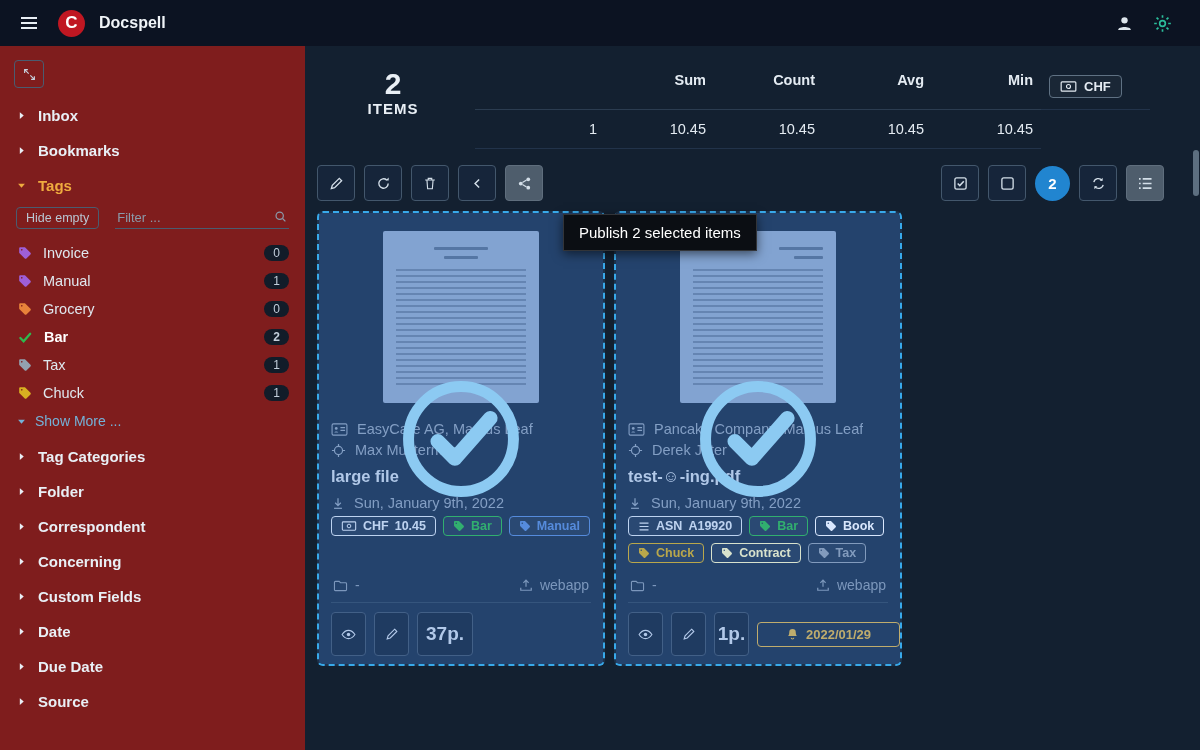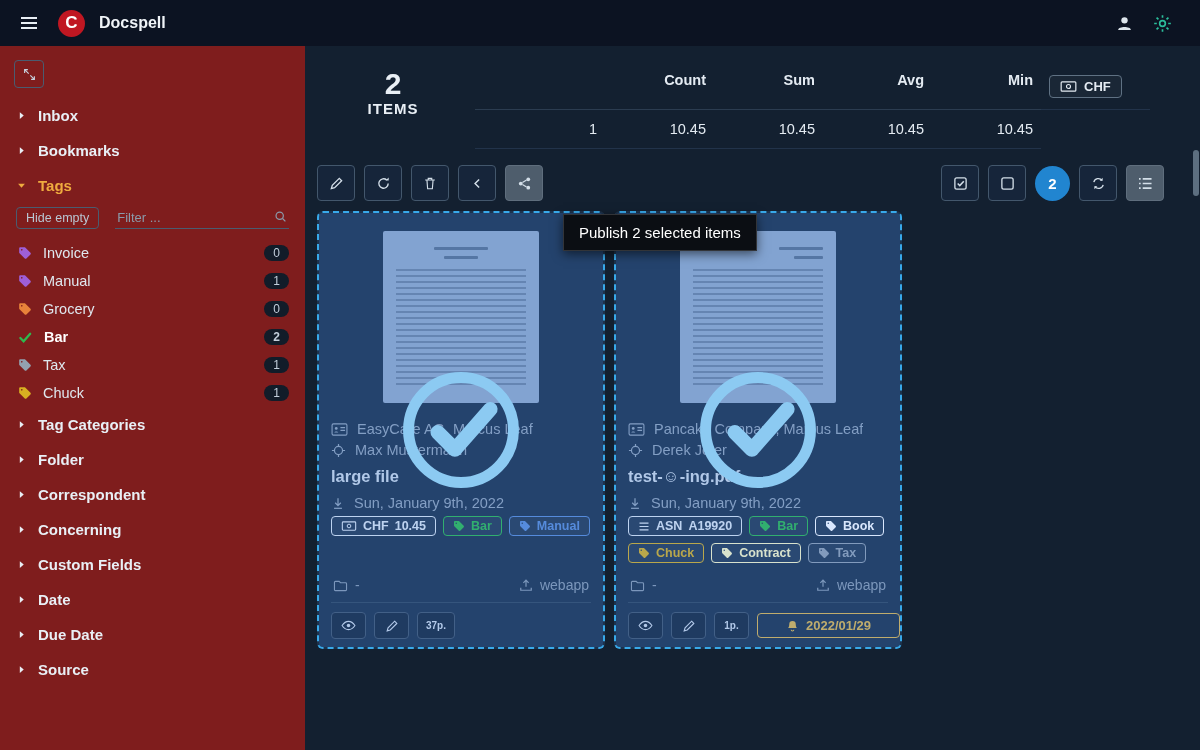--- a/index.html
+++ b/index.html
@@ -64,21 +64,21 @@
   .thumb .tlines { height:116px; background:repeating-linear-gradient(to bottom, rgba(25,45,75,.30) 0 2px, transparent 2px 6px); margin-top:10px; }
   .meta { display:flex; gap:9px; align-items:center; color:#94a5b8; font-size:14.5px; padding:2px 0 3px; }
   .meta .mtext { white-space:nowrap; overflow:hidden; text-overflow:ellipsis; }
   .card-title { color:#cdd9e5; font-weight:bold; font-size:16.5px; padding:6px 0 7px; }
   .badge-rows { min-height:56px; display:flex; flex-direction:column; gap:7px; padding-top:2px; }
   .badge-row { display:flex; gap:7px; flex-wrap:wrap; }
   .badge { display:inline-flex; align-items:center; gap:6px; padding:2px 9px; border:1px solid currentColor; border-radius:4px; font-size:12.5px; font-weight:bold; color:#dde6ef; background:rgba(255,255,255,.04); }
   .fs-row { display:flex; align-items:center; gap:7px; color:#8b9cae; font-size:14px; padding:7px 2px 9px; }
   .fs-row .src { margin-left:auto; display:flex; gap:7px; align-items:center; }
   .card-footer { border-top:1px solid #33495f; padding-top:9px; display:flex; gap:8px; align-items:center; }
-  .sbtn { min-width:35px; height:27px; border:1px solid #43576c; border-radius:4px; background:rgba(18,32,50,.55); color:#cfdae6; display:flex; align-items:center; justify-content:center; font-size:10px; font-weight:bold; padding:0 8px; cursor:pointer; }
+  .sbtn { min-width:35px; height:44px; border:1px solid #43576c; border-radius:4px; background:rgba(18,32,50,.55); color:#cfdae6; display:flex; align-items:center; justify-content:center; font-size:19px; font-weight:bold; padding:0 8px; cursor:pointer; }
   .due-badge { margin-left:auto; display:inline-flex; align-items:center; gap:7px; border:1px solid currentColor; border-radius:4px; padding:4px 28px; font-size:13px; font-weight:bold; }
 
   
   .tooltip { position:absolute; left:258px; top:168px; background:#0b0e13; color:#ffffff; font-size:15px; padding:9px 15px; border-radius:0; z-index:20; border:1px solid rgba(255,255,255,.16); box-shadow:0 3px 10px rgba(0,0,0,.55); white-space:nowrap; }
 
   .scrollthumb { position:absolute; right:1px; top:104px; width:6px; height:46px; background:#5d6f80; border-radius:3px; cursor:pointer; }
   svg { display:block; }
 </style>
 </head>
 <body>
@@ -202,20 +202,28 @@
     <div class="tag-row">
       <span style="color: rgb(216, 176, 33);">
           <svg width="14" height="14" viewBox="0 0 24 24">
             <path fill="currentColor" d="M21.4 11.6l-9-9C12 2.2 11.5 2 11 2H4c-1.1 0-2 .9-2 2v7c0 .5.2 1 .6 1.4l9 9c.8.8 2 .8 2.8 0l7-7c.8-.8.8-2.1 0-2.8zM6.5 8C5.7 8 5 7.3 5 6.5S5.7 5 6.5 5 8 5.7 8 6.5 7.3 8 6.5 8z"></path>
           </svg>
         </span>
       <span>Chuck</span>
       <span class="tag-count">1</span>
     </div>
 
+    <div class="show-more" style="color: rgb(116, 178, 216);">
+      <span>
+          <svg width="11" height="9" viewBox="0 0 16 16">
+            <path d="M2 5l6 7 6-7z" fill="currentColor"></path>
+          </svg>
+        </span>
+      <span>Show More ...</span>
+    </div>
 
     <div class="side-sec">
       <span class="caret">
           <svg width="9" height="11" viewBox="0 0 16 16">
             <path d="M5 2l7 6-7 6z" fill="currentColor"></path>
           </svg>
         </span>
       <span>Tag Categories</span>
     </div>
     <div class="side-sec">
@@ -278,22 +286,22 @@
 
   <main class="content">
 
     <section class="stats">
       <div class="items-big">
         <div class="n">2</div>
         <div class="l">ITEMS</div>
       </div>
       <div class="stats-table">
         <div class="st-h first"></div>
+        <div class="st-h">Sum</div>
         <div class="st-h">Count</div>
-        <div class="st-h">Sum</div>
         <div class="st-h">Avg</div>
         <div class="st-h">Min</div>
 
         <div class="st-v first">
           <span class="chf-badge">
             <span>
                 <svg width="17" height="11" viewBox="0 0 18 12">
                   <rect x="1" y="1" width="16" height="10" rx="1" fill="none" stroke="currentColor" stroke-width="1.3"></rect>
                   <circle cx="9" cy="6" r="2.2" fill="none" stroke="currentColor" stroke-width="1.2"></circle>
                 </svg>

